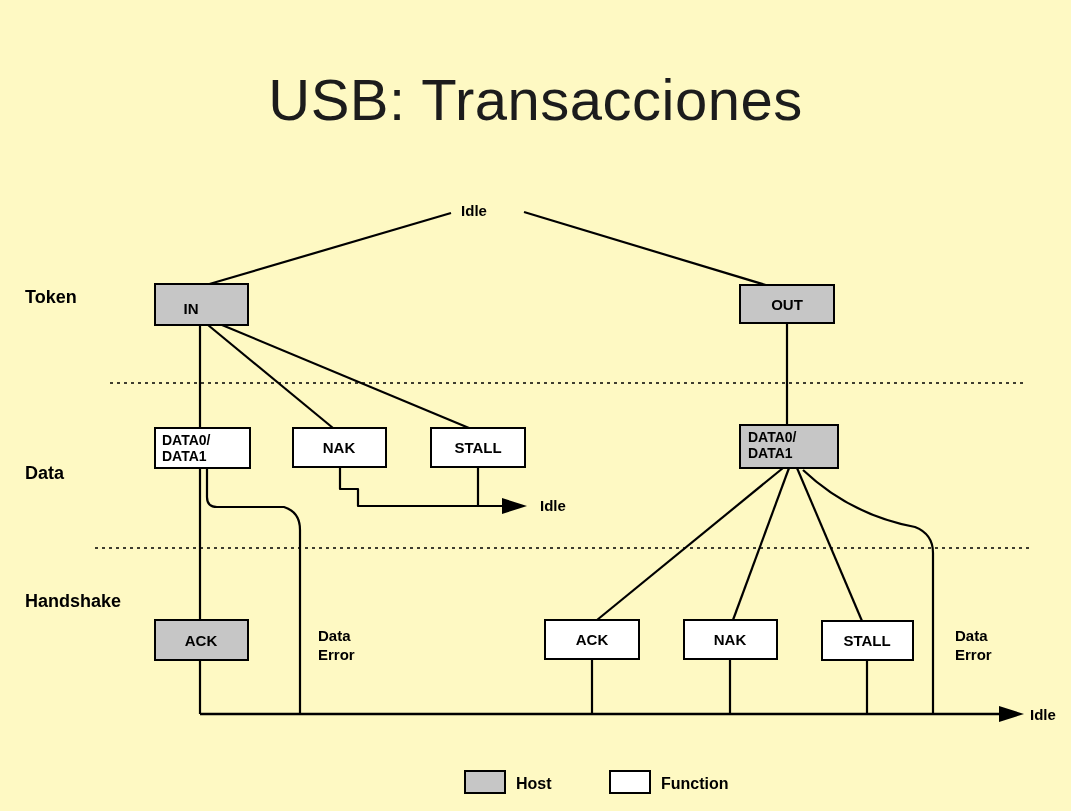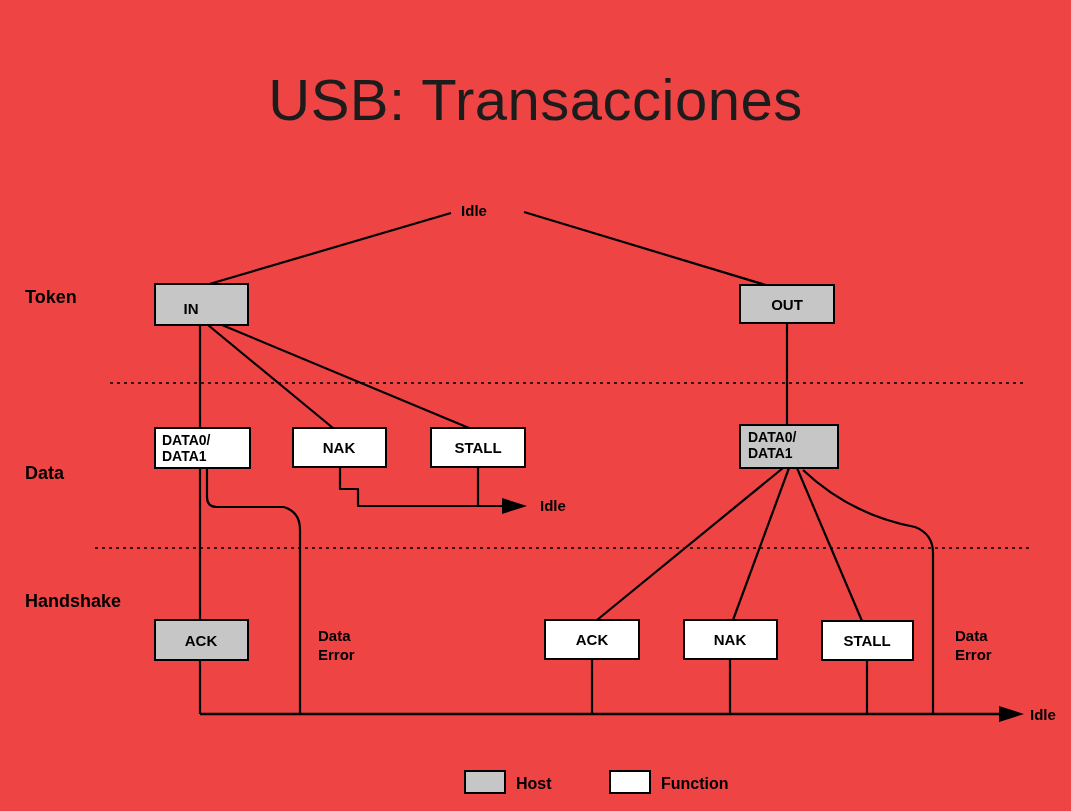--- a/index.html
+++ b/index.html
@@ -7,21 +7,21 @@
     background: #ffffff;
   }
   body {
     width: 1071px; height: 811px;
     position: relative;
     font-family: "Liberation Sans", sans-serif;
     overflow: hidden;
   }
   .slide {
     position: absolute; inset: 0;
-    background: #ef4444;
+    background: #fef9c3;
     padding-left: 27px;
   }
   .title {
     position: absolute;
     top: 66px; left: 0; width: 100%;
     text-align: center;
     font-size: 58px;
     font-weight: 400;
     color: #1c1c1c;
     letter-spacing: 0.5px;

